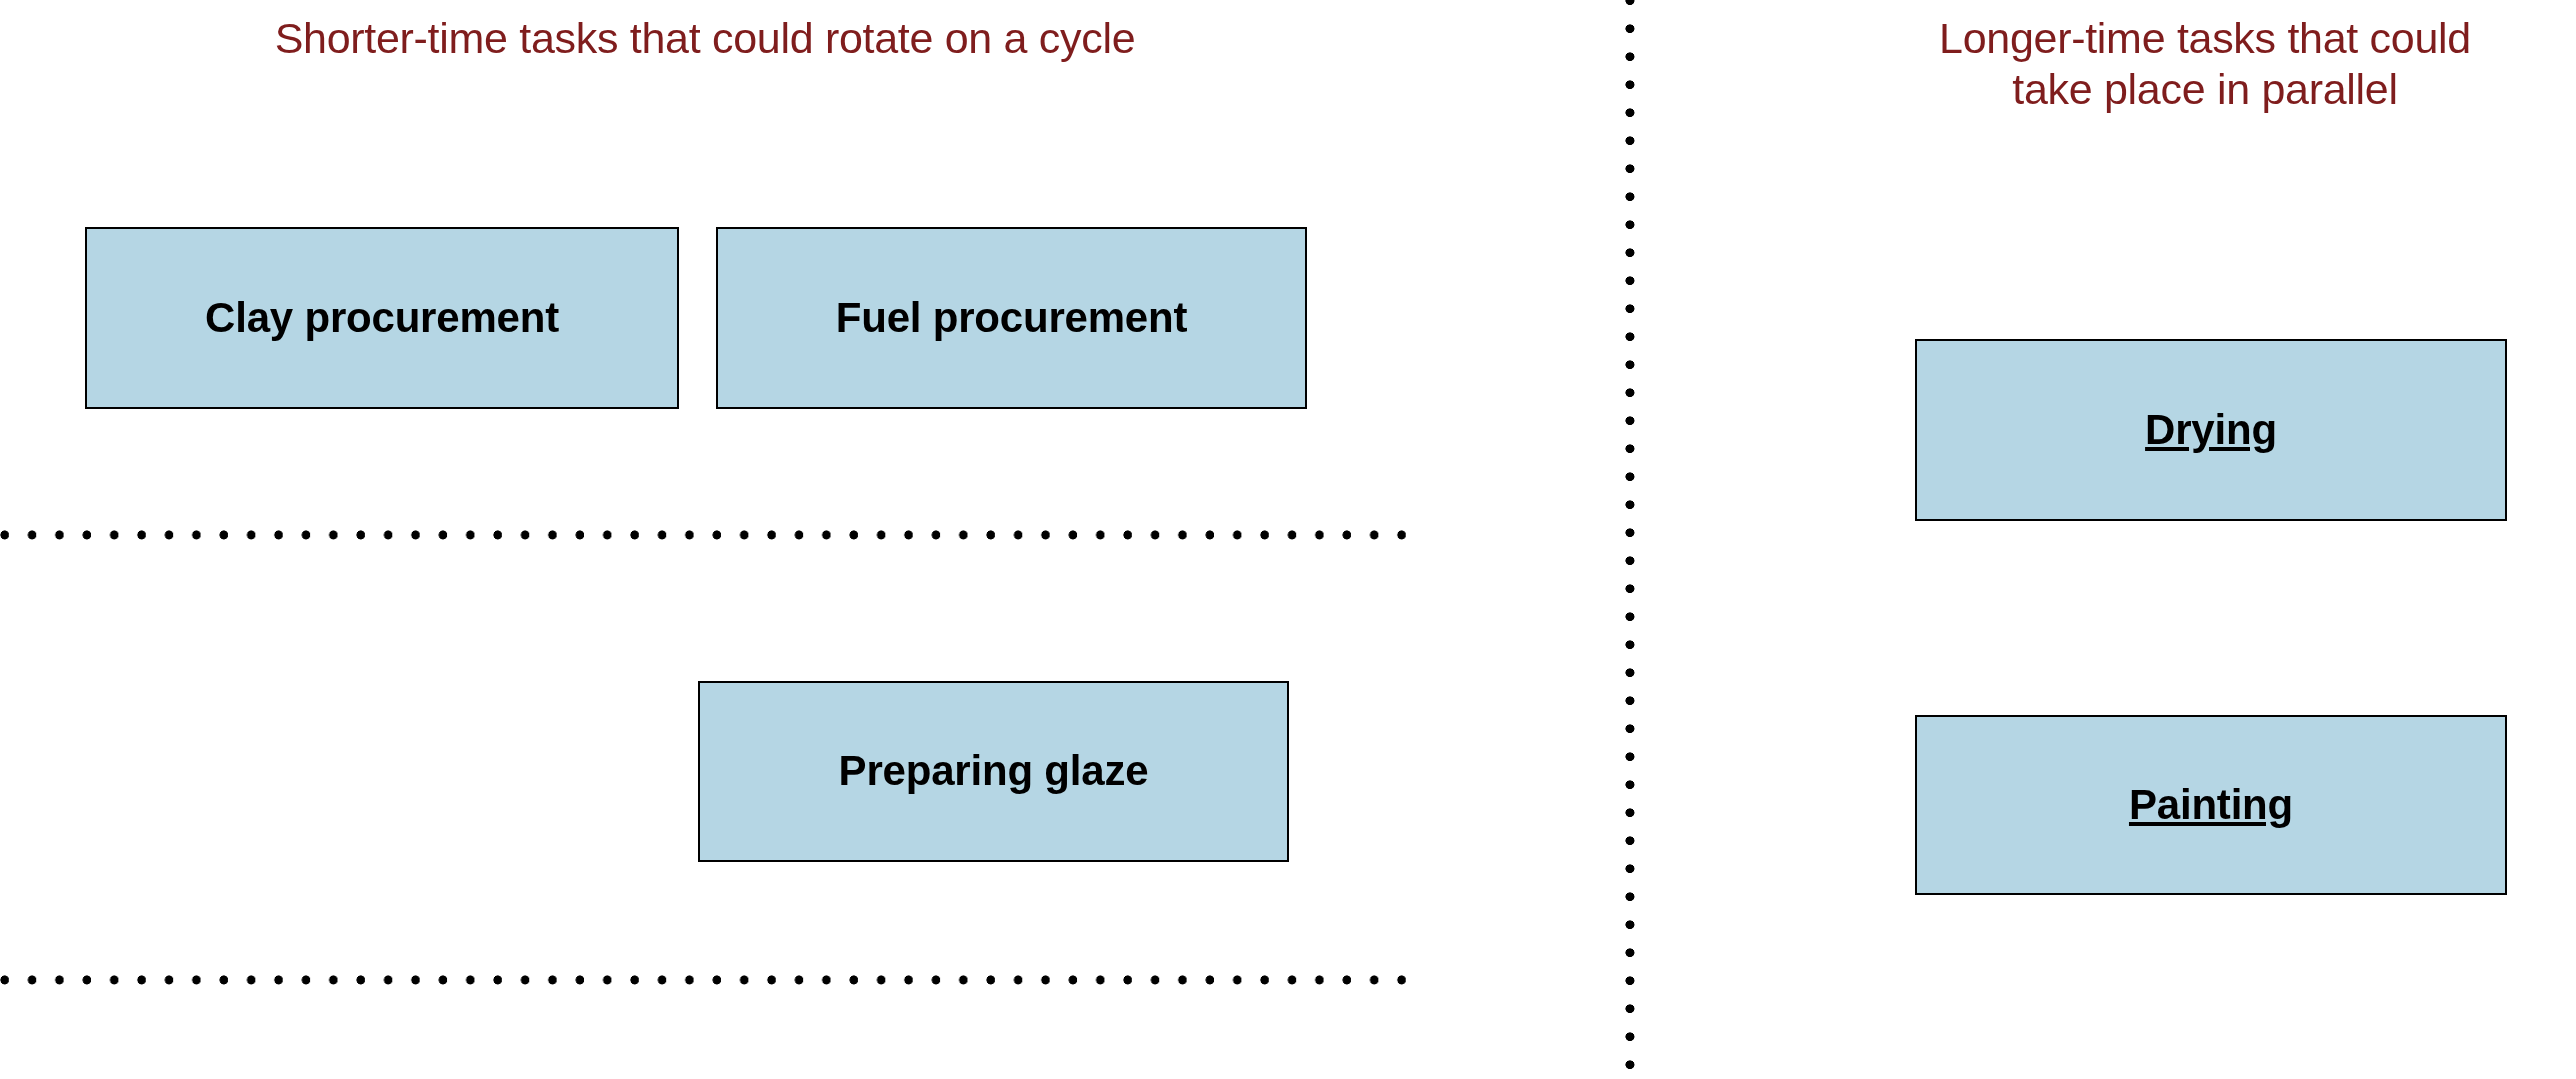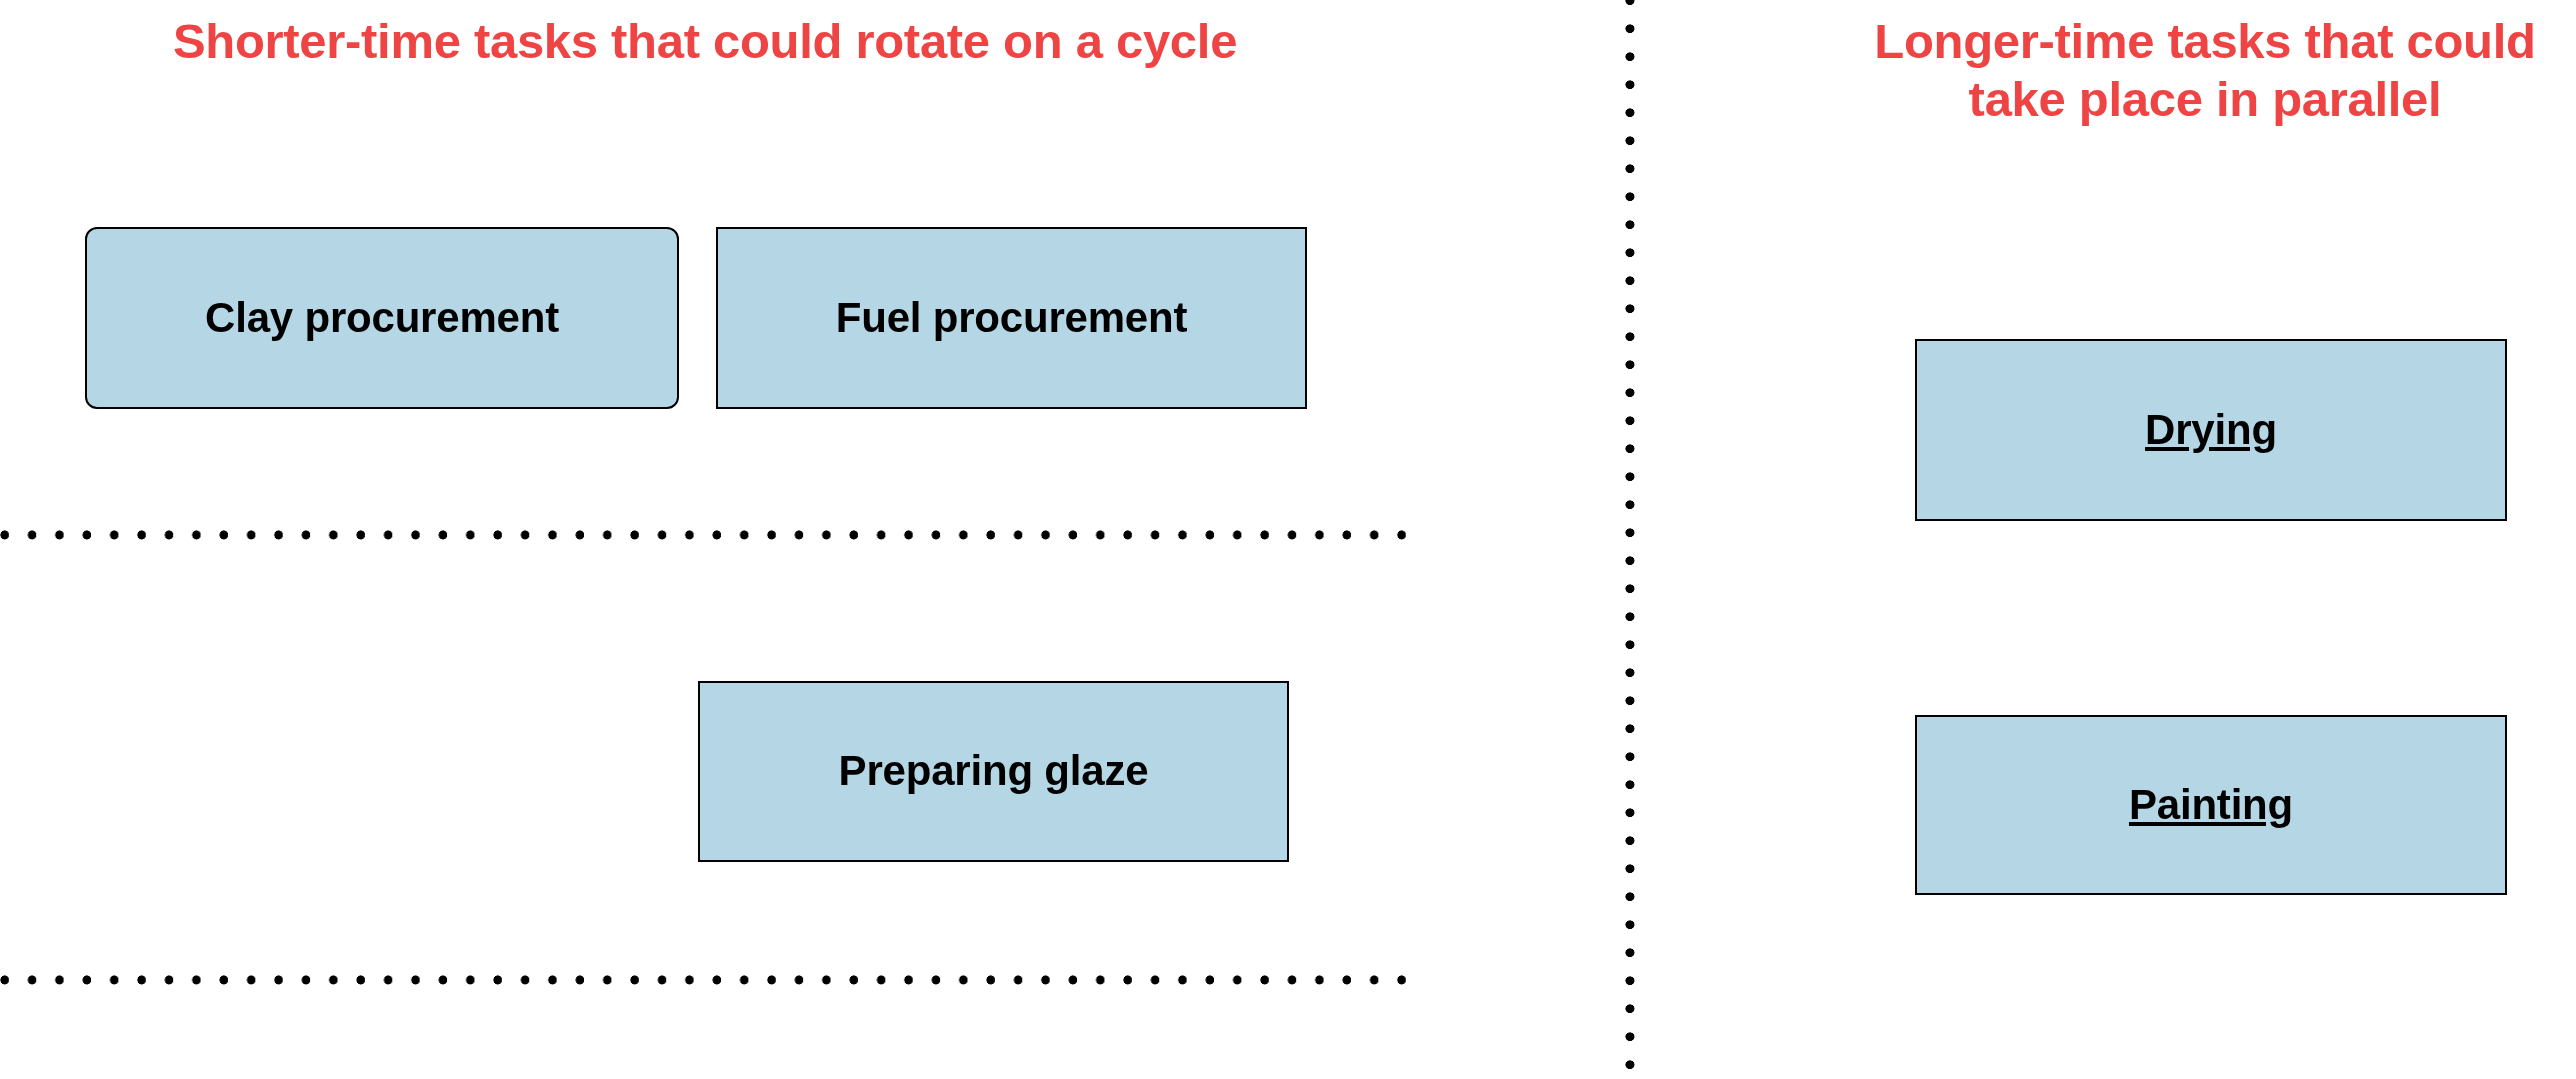--- a/index.html
+++ b/index.html
@@ -17,25 +17,25 @@
     width: 2576px;
     height: 1080px;
     background: #ffffff;
     overflow: hidden;
   }
 
   
   .col-title {
     position: absolute;
     text-align: center;
-    font-size: 49px;
-    font-weight: 700;
+    font-size: 43px;
+    font-weight: 400;
     line-height: 1.18;
     letter-spacing: -0.3px;
-    color: #ef4444;
+    color: #7f1d1d;
     white-space: pre-line;
   }
   #title-left {
     left: 0px;
     top: 13.2px;
     width: 1410px;
   }
   #title-right {
     left: 1694px;
     top: 13.2px;
@@ -55,21 +55,21 @@
   .task-box .task-label {
     font-size: 42px;
     font-weight: 700;
     color: #000000;
     letter-spacing: -0.2px;
     text-align: center;
     line-height: 1.1;
   }
 
   
-  #box-clay-procurement   { left: 85px;  top: 227px; width: 594px; height: 182px; border-radius: 12px; }
+  #box-clay-procurement   { left: 85px;  top: 227px; width: 594px; height: 182px; }
   #box-fuel-procurement   { left: 716px; top: 227px; width: 591px; height: 182px; }
   #box-pre-forming-clay   { left: 85px;  top: 669px; width: 594px; height: 181px; }
   #box-preparing-glaze    { left: 698px; top: 669px; width: 591px; height: 181px; margin-top: 12px; }
 
   
   #box-drying   { left: 1915px; top: 339px; width: 592px; height: 182px; text-decoration: underline; }
   #box-painting { left: 1915px; top: 715px; width: 592px; height: 180px; text-decoration: underline; }
 
   
   .dotted-h {

